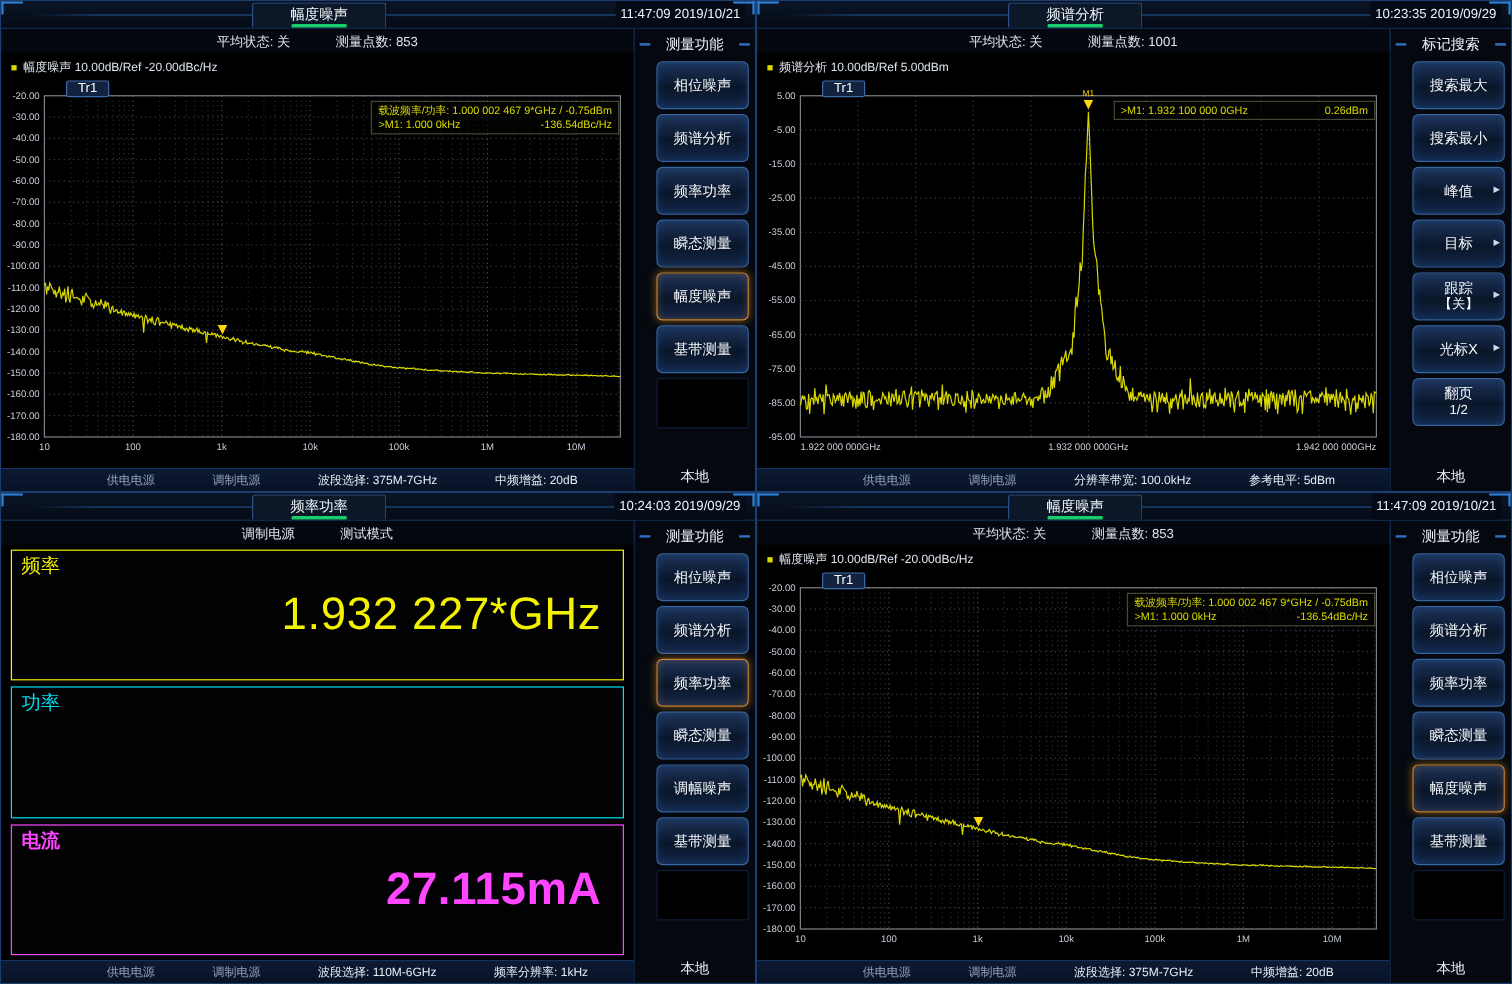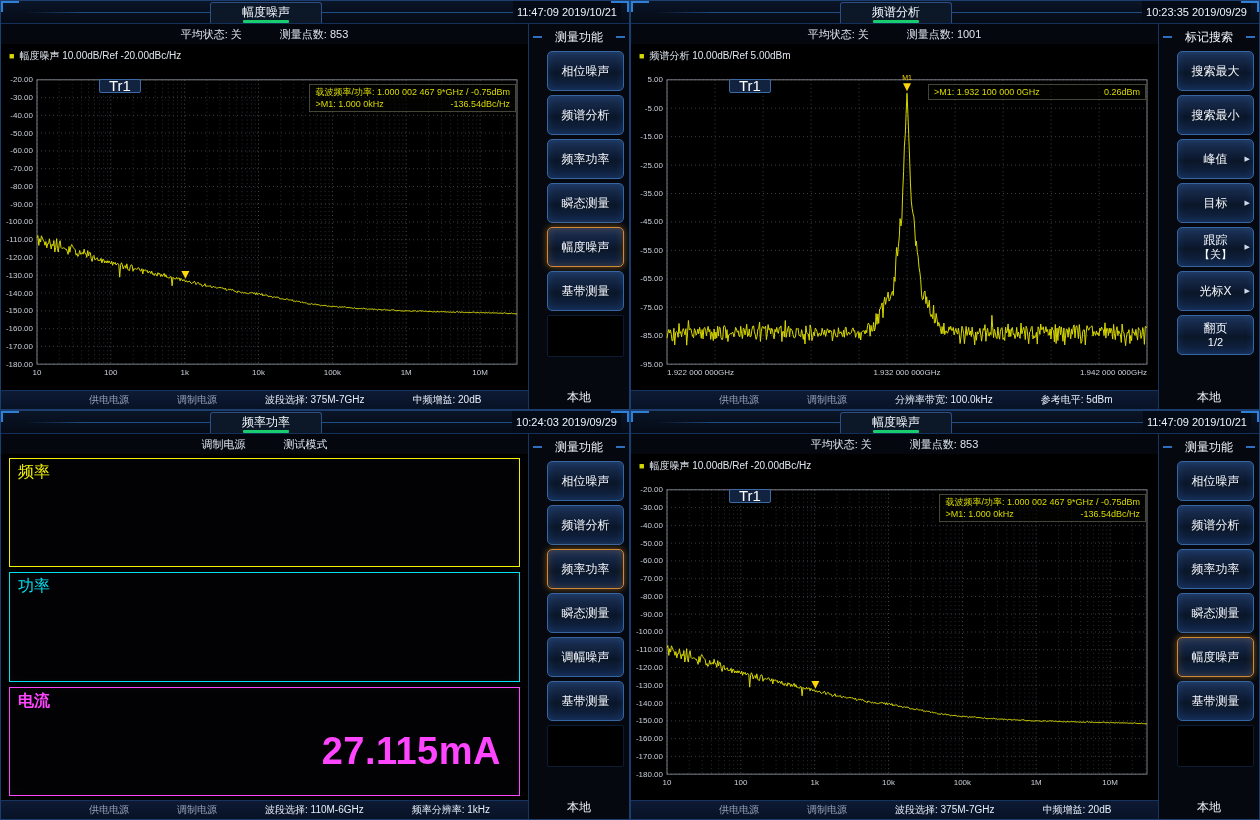--- a/index.html
+++ b/index.html
@@ -14,40 +14,40 @@
   .tab-indicator{position:absolute;left:32px;bottom:0;width:46px;height:3px;background:#19cd6e;border-radius:1px;}
   .clock{position:absolute;right:8px;top:0;height:22px;line-height:22px;font-size:11px;color:#eef2f8;background:#050b16;padding:0 4px;z-index:3;white-space:nowrap;}
   .body{flex:1;display:flex;min-height:0;}
   .content{flex:1;min-width:0;display:flex;flex-direction:column;border-right:1px solid #16355f;}
   .subheader{height:20px;flex:0 0 20px;display:flex;justify-content:center;align-items:center;gap:38px;padding:0 12px;font-size:11px;color:#dde4f0;}
   .subheader span{white-space:nowrap;}
   .plotwrap{position:relative;flex:1;min-height:0;background:#000;}
   .plotwrap svg{position:absolute;inset:0;width:100%;height:100%;}
   .trace-label{position:absolute;top:5px;left:8px;font-size:10px;color:#dfe5ef;display:flex;gap:5px;align-items:center;white-space:nowrap;}
   .trace-label .sq{color:#d9d900;font-size:9px;line-height:1;}
-  .tr-tab{position:absolute;top:35px;left:54px;font-size:15px;color:#fff;background:#12233f;border:1px solid #3c6aa8;padding:0 9px;line-height:12px;border-radius:2px;cursor:pointer;margin-left:44px;}
+  .tr-tab{position:absolute;top:23px;left:54px;font-size:11px;color:#fff;background:#12233f;border:1px solid #3c6aa8;padding:0 9px;line-height:12px;border-radius:2px;cursor:pointer;}
   .anno{position:absolute;top:40px;right:12px;font-size:9px;color:#d9d900;border:1px solid rgba(150,150,120,.45);background:rgba(4,6,2,.55);padding:1px 5px;line-height:1.35;text-align:right;white-space:nowrap;}
   .anno-row{display:flex;justify-content:space-between;}
   .anno-wide{min-width:206px;}
   .footer{height:18px;flex:0 0 18px;display:flex;align-items:center;justify-content:space-between;padding:0 10px 0 88px;background:linear-gradient(180deg,#0d1a33,#081226);border-top:1px solid #16335f;font-size:10px;color:#e7edf7;white-space:nowrap;overflow:hidden;gap:48px;}
   .footer span:nth-child(-n+2){color:#94a0b6;}
   .menu{width:100px;flex:0 0 100px;display:flex;flex-direction:column;background:#05090f;padding:1px 0 2px 0;}
   .menu-header{height:24px;flex:0 0 24px;line-height:24px;text-align:center;font-size:12px;color:#f2f6fc;position:relative;}
   .menu-header::before,.menu-header::after{content:"";position:absolute;top:11px;width:9px;height:2px;background:#2e6fc0;}
   .menu-header::before{left:4px;}
   .menu-header::after{right:4px;}
   .menu-items{display:flex;flex-direction:column;padding-left:13px;}
   .menu-btn{position:relative;height:40px;margin:2px 5px;border-radius:5px;border:1px solid #37659f;background:linear-gradient(180deg,#1d3358 0%,#0d1b33 45%,#0a1628 55%,#13274a 100%);color:#f4f7fc;font-size:12px;display:flex;flex-direction:column;align-items:center;justify-content:center;line-height:1.2;box-shadow:inset 0 0 8px rgba(40,110,200,.25);cursor:pointer;box-sizing:border-box;}
   .menu-btn .sub{font-size:11px;}
   .menu-btn .arrow{position:absolute;right:3px;top:50%;transform:translateY(-50%);font-size:7px;color:#cfd9ea;}
   .menu-btn.active{border-color:#d08a33;box-shadow:0 0 7px rgba(222,140,40,.55),inset 0 0 8px rgba(200,120,40,.3);}
   .menu-black{height:40px;margin:2px 5px;background:#000;border:1px solid #0e1c33;border-radius:2px;}
   .menu-local{margin-top:auto;height:20px;line-height:20px;text-align:center;font-size:12px;color:#eef3fa;}
   .readouts{flex:1;display:flex;flex-direction:column;gap:5px;padding:4px 8px;min-height:0;background:#000;}
-  .ro-box{flex:1;border:1px solid;background:#020205;display:flex;flex-direction:column;padding:3px 8px;box-sizing:border-box;box-shadow:inset 0 0 12px rgba(255,255,255,.03);}
+  .ro-box{flex:1;border:1px solid;background:#020205;display:flex;flex-direction:row;padding:3px 8px;box-sizing:border-box;box-shadow:inset 0 0 12px rgba(255,255,255,.03);}
   .ro-label{font-size:16px;}
   .ro-value{flex:1;display:flex;align-items:center;justify-content:flex-end;font-size:38px;padding-right:10px;letter-spacing:.5px;}
 </style>
 </head>
 <body>
 
 <div class="screen">
 
   <div class="quad">
     <div class="titlebar">
@@ -341,20 +341,21 @@
     </div>
     <div class="body">
       <div class="content">
         <div class="subheader">
             <span>调制电源</span>
             <span>测试模式</span>
           </div>
         <div class="readouts">
           <div class="ro-box" style="border-color: rgb(242, 242, 0); color: rgb(242, 242, 0);">
             <span class="ro-label">频率</span>
+            <div class="ro-value">1.932 227*GHz</div>
           </div>
           <div class="ro-box" style="border-color: rgb(0, 224, 240); color: rgb(0, 224, 240);">
             <span class="ro-label">功率</span>
           </div>
           <div class="ro-box" style="border-color: rgb(255, 69, 255); color: rgb(255, 69, 255); font-weight: bold;">
             <span class="ro-label">电流</span>
             <div class="ro-value">27.115mA</div>
           </div>
         </div>
         <div class="footer">

